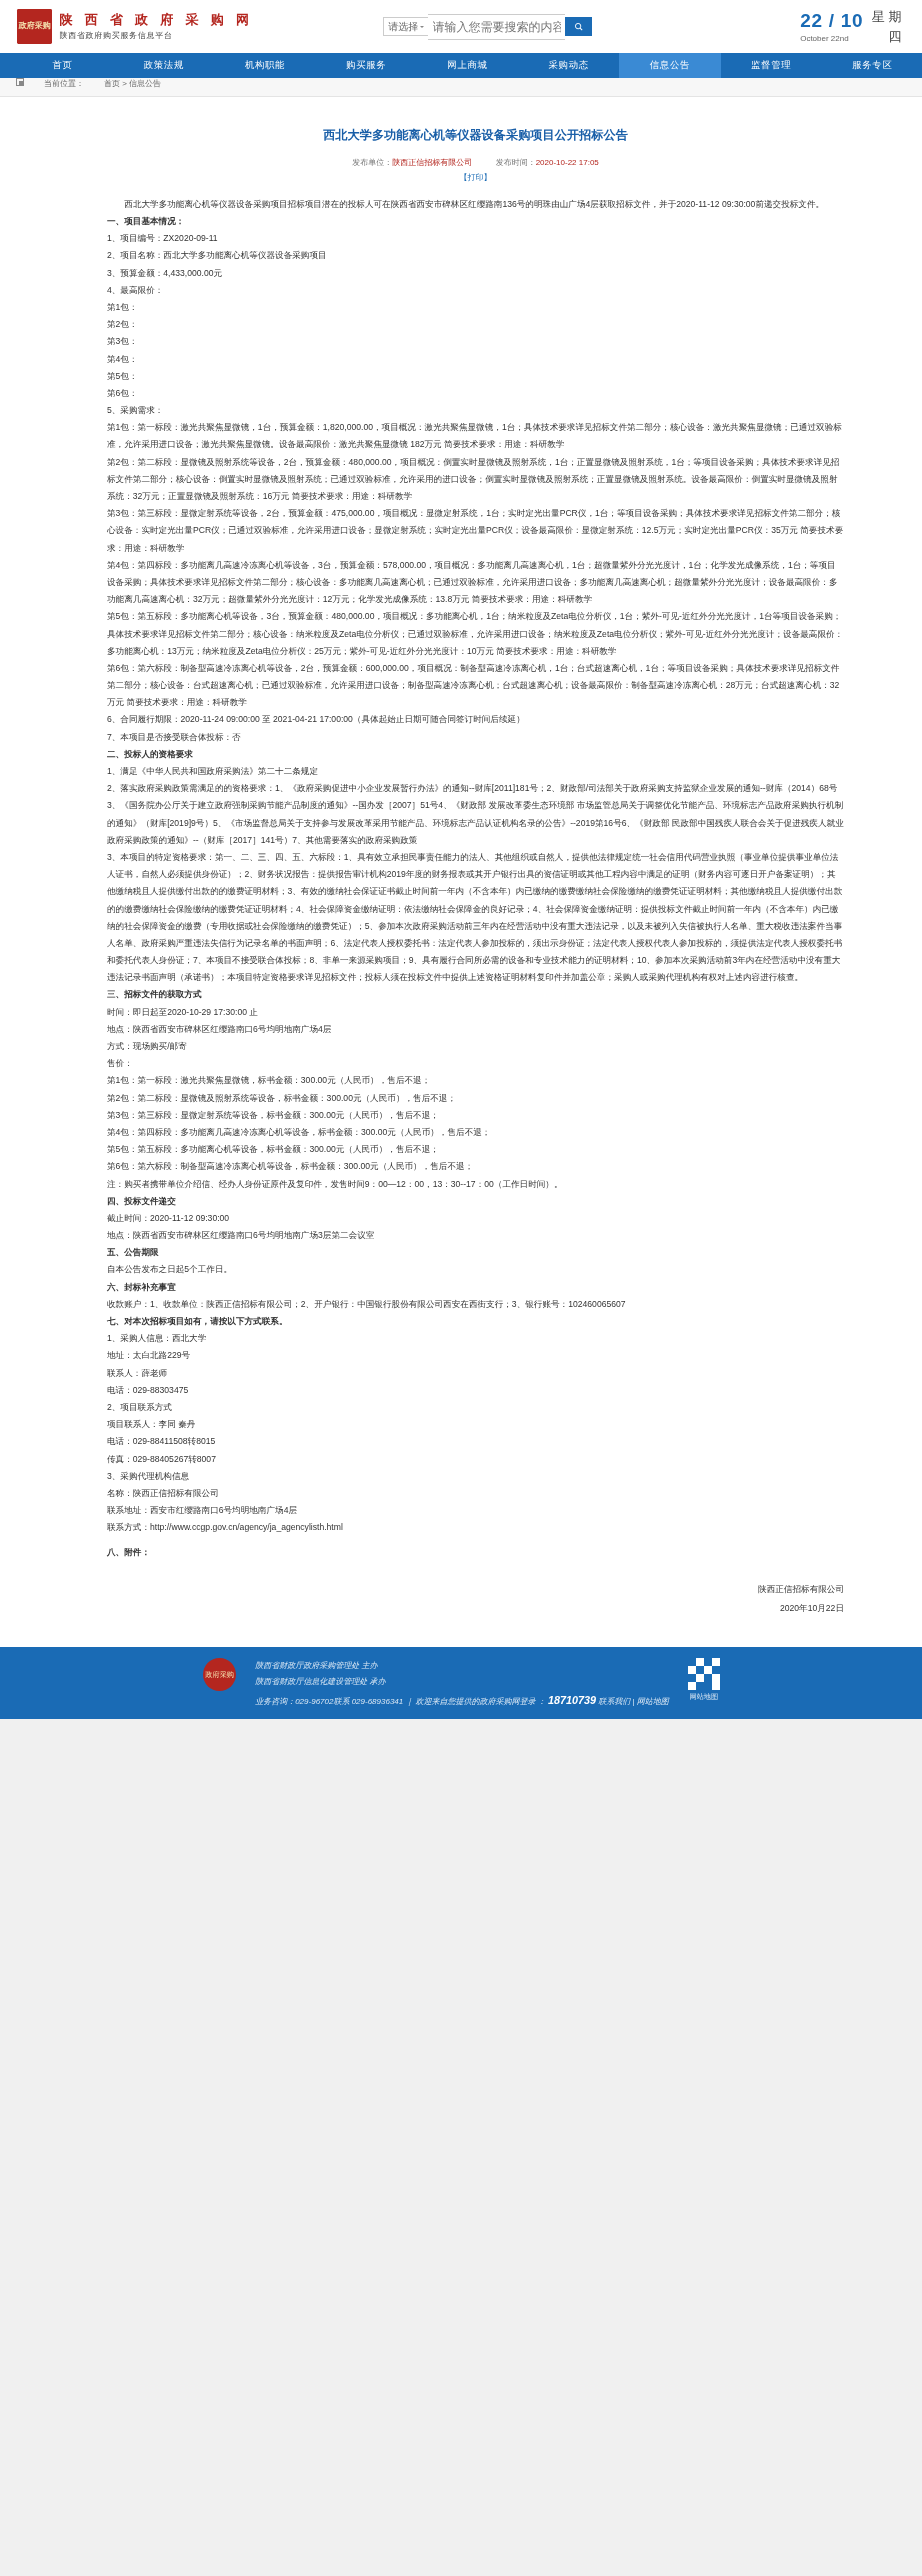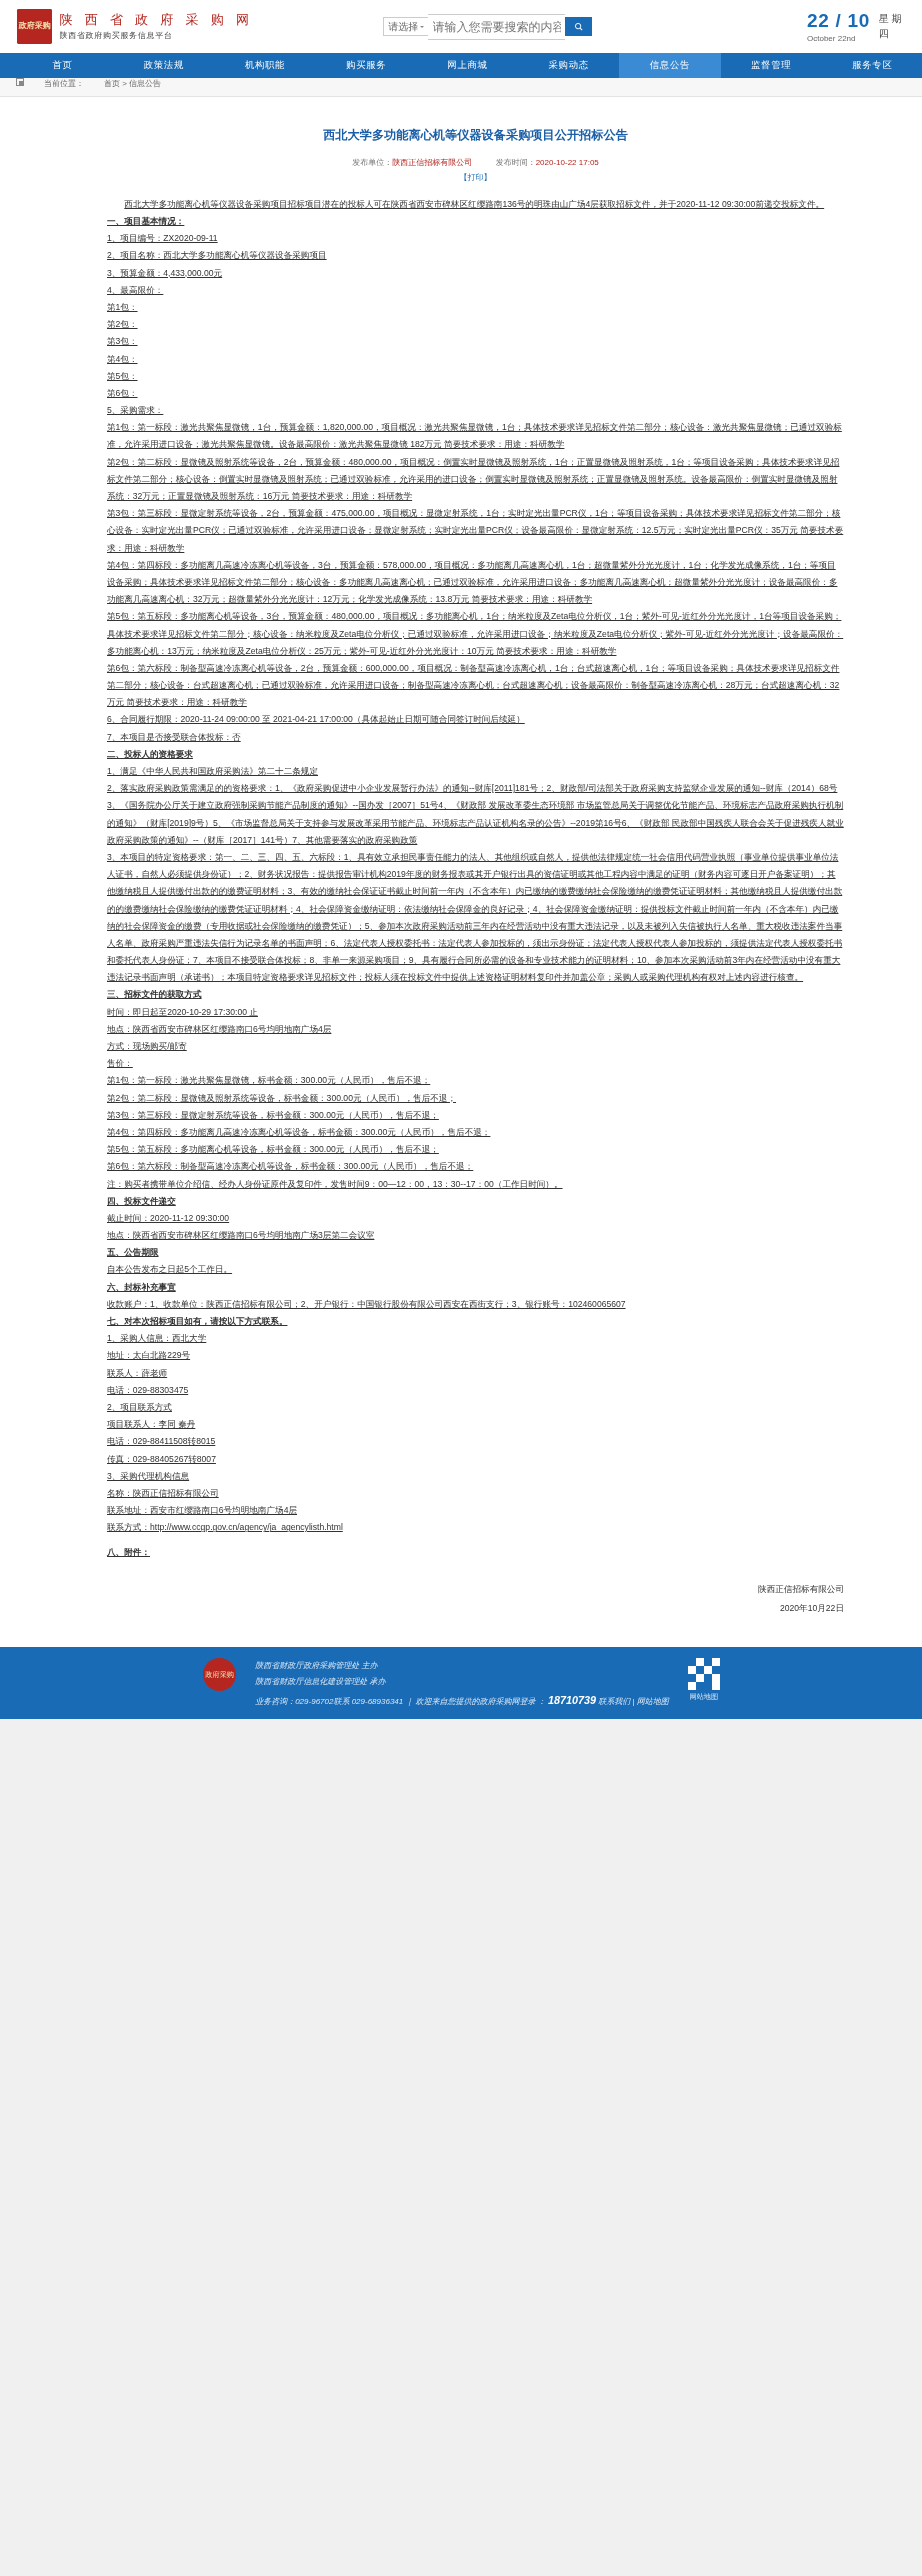--- a/index.html
+++ b/index.html
@@ -16,40 +16,40 @@
   
   .topbar { background:#fff; height:53px; display:flex; align-items:center; padding:0 17.3px; }
   .logo-wrap { display:flex; align-items:center; gap:7.2px; }
   .logo-mark {
     width:35px; height:35px; background:#b4261f; color:#f5e3b0;
     display:flex; align-items:center; justify-content:center;
     font-size:8px; line-height:1.05; text-align:center; font-weight:bold;
     border-radius:1.4px; letter-spacing:0px;
   }
   .logo-text { line-height:1.35; }
-  .logo-text .l1 { font-size:13px; color:#b4261f; font-weight:normal; letter-spacing:4.3px; }
+  .logo-text .l1 { font-size:13px; color:#b4261f; font-weight:bold; letter-spacing:4.3px; }
   .logo-text .l2 { font-size:8px; color:#444; letter-spacing:0.7px; margin-top:2.2px;}
   .search-area { margin-left:130px; display:flex; align-items:center; }
   .search-select {
     width:45px; height:19px; border:0.7px solid #ccc; border-right:none; background:#fff;
     font-size:10px; color:#666; display:flex; align-items:center; justify-content:center; gap:2.2px;
   }
   .caret { width:0;height:0;border-left:2.2px solid transparent;border-right:2.2px solid transparent;border-top:2.9px solid #888; }
   .search-input {
     width:137px; height:26px; border:0.7px solid #ccc; border-left:none; border-right:none;
     padding:0 4.3px; font-size:12px; color:#999; outline:none;
   }
   .search-btn {
     width:27px; height:19px; background:#1a6bb5; border:none; color:#fff; cursor:pointer;
     display:flex; align-items:center; justify-content:center;
   }
   .date-area { margin-left:auto; display:flex; align-items:center; gap:8.6px; padding-right:4.3px;}
   .date-big { color:#1a6bb5; font-size:19px; font-weight:bold; letter-spacing:0.7px; }
   .date-sub { color:#666; font-size:8px; margin-top:1.4px; }
-  .weekday { font-size:10px; color:#444; line-height:1.5; text-align:left; }
+  .weekday { font-size:13px; color:#444; line-height:1.5; text-align:right; }
 
   
   .nav { background:#1a6bb5; height:24.5px; display:flex; align-items:stretch;padding-left:12px; }
   .nav-item {
     flex:1; display:flex; align-items:center; justify-content:center;
     color:#fff; font-size:9.4px; letter-spacing:0.7px; cursor:pointer;
   }
   .nav-item.active { background:#3a8ad4; }
 
   
@@ -64,21 +64,21 @@
   .wrap { padding:13px 79px 29px 107px; }
   h1.title {
     text-align:center; font-size:12.2px; color:#1a5fa8; font-weight:bold;
     margin:16px 0 11.5px 0; line-height:1.6;
   }
   .meta { text-align:center; font-size:8px; color:#777; margin-bottom:4.3px; }
   .meta .v { color:#b4261f; }
   .meta-sep { display:inline-block; width:19px; }
   .print { text-align:center; font-size:8px; color:#1a6bb5; margin-bottom:13px; }
   .body { font-size:8.6px; line-height:2.0; color:#333; }
-  .body p { margin:0;text-decoration:underline; }
+  .body p { margin:0; }
   .ind { text-indent:17.3px; }
   .sec { font-weight:bold; margin-top:7.2px; }
   .blank { height:7.2px; }
   .sign { text-align:right; margin-top:19px; line-height:2.2; font-size:8.6px; }
 
   
   .footer { background:#1a6bb5; color:#dbe8f5; padding:11.5px 0 7.2px 0; }
   .f-main { display:flex; align-items:flex-start; justify-content:center; gap:19px; }
   .f-seal { width:33px;height:33px;border-radius:50%;background:#b4261f;color:#f5e3b0;
     display:flex;align-items:center;justify-content:center;font-size:7.2px;text-align:center;line-height:1.1;}

